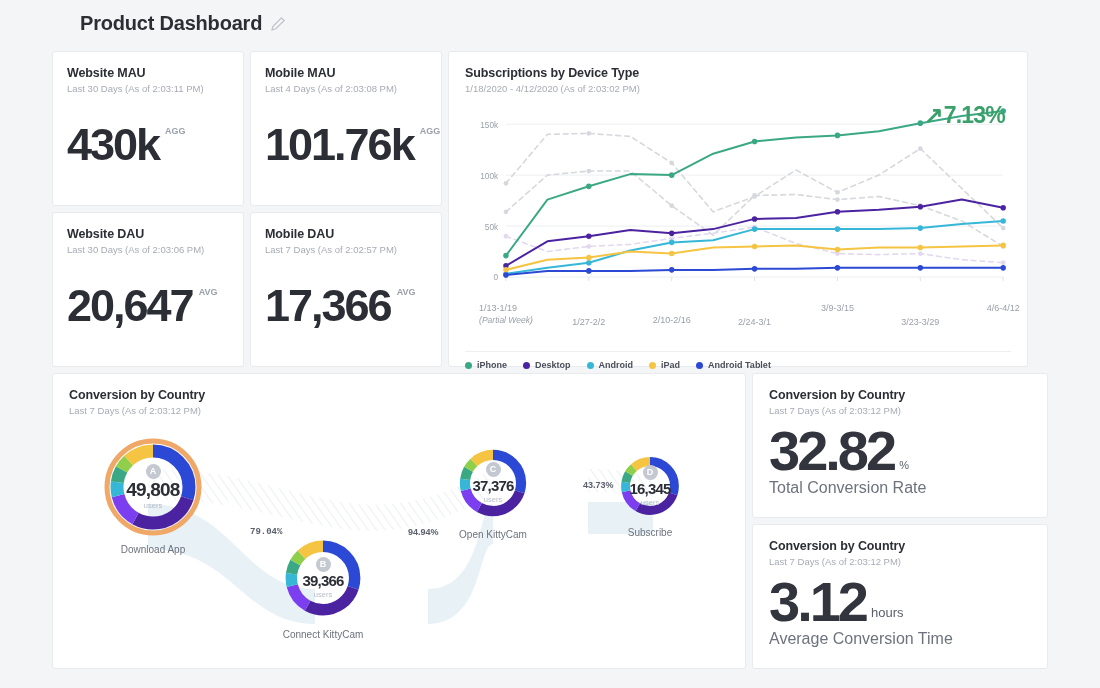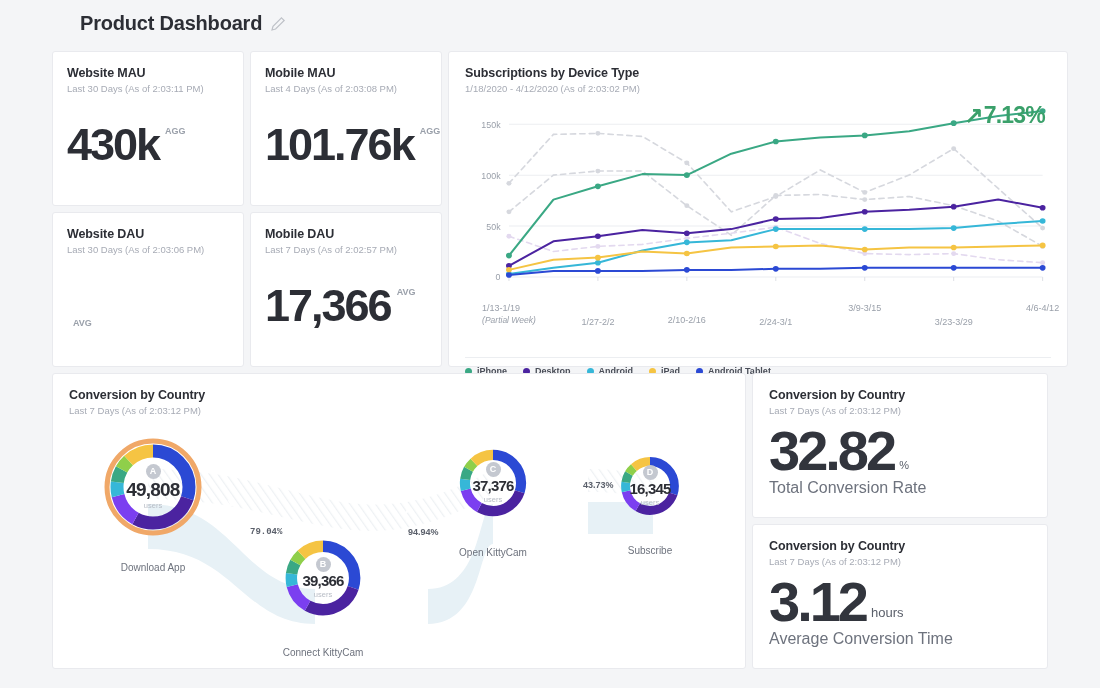--- a/index.html
+++ b/index.html
@@ -13,21 +13,21 @@
   .page-title-row {
     display: flex; align-items: center; gap: 8px;
     padding: 12px 0 0 40px;
   }
   .page-title {
     font-size: 20px; font-weight: bold; color: #2c2e35; letter-spacing: -0.2px; margin-left: 40px;
   }
   .pencil-icon { width: 16px; height: 16px; opacity: .5; cursor: pointer; }
 
   .grid-top {
-    display: flex; gap: 6px; padding: 0 32px 0 52px; margin-top: 16px;
+    display: flex; gap: 6px; padding: 0 72px 0 52px; margin-top: 16px;
   }
   .kpi-col { display: flex; flex-direction: column; gap: 6px; }
   .card {
     background: #fff; border: 1px solid #e9eaee; border-radius: 3px;
   }
   .kpi-card { width: 192px; height: 155px; padding: 14px 14px 0 14px; position: relative; }
   .card-title { font-size: 12.5px; font-weight: bold; color: #2c2e35; letter-spacing: -0.1px;}
   .card-sub { font-size: 9.5px; color: #a7abb5; margin-top: 3px; }
   .kpi-value-wrap {
     position: absolute; left: 14px; bottom: 38px; display: flex; align-items: flex-start;
@@ -42,42 +42,42 @@
   .annot {
     position: absolute; right: 6px; top: 2px; color: #3aa06a;
     font-size: 23px; font-weight: bold; letter-spacing: -0.8px;
     display: flex; align-items: center; gap: 1px;
   }
   .xaxis { position: relative; height: 36px; margin-top: -4px; }
   .xlab { position: absolute; font-size: 9px; color: #9aa0aa; transform: translateX(-50%); white-space: nowrap; }
   .xlab .pw { display: block; font-style: italic; font-size: 8.5px; margin-top: 2px; }
   .legend {
     display: flex; gap: 16px; align-items: center;
-    border-top: 1px solid #eceef1; padding-top: 8px; margin-top: 20px;
+    border-top: 1px solid #eceef1; padding-top: 8px; margin-top: 14px;
   }
   .legend-item { display: flex; align-items: center; gap: 5px; font-size: 9px; font-weight: bold; color: #4a4e58; }
   .dot { width: 7px; height: 7px; border-radius: 50%; }
 
   
   .grid-bottom { display: flex; gap: 6px; padding: 6px 52px 0 52px; }
   .funnel-card { flex: 1; height: 296px; padding: 14px 16px; position: relative; overflow: hidden; }
   .funnel-stage { position: absolute; text-align: center; }
   .donut-wrap { position: relative; }
   .donut-center {
     position: absolute; inset: 0; display: flex; flex-direction: column;
     align-items: center; justify-content: center;
   }
   .stage-badge {
     width: 15px; height: 15px; border-radius: 50%; background: #c4c8d0;
     color: #fff; font-size: 9px; font-weight: bold; line-height: 15px; margin-bottom: 1px;
   }
   .stage-val { font-size: 19px; font-weight: bold; color: #2c2e35; letter-spacing: -0.8px; line-height: 1; }
   .stage-val.sm { font-size: 15px; }
   .stage-unit { font-size: 7.5px; color: #b7bcc5; margin-top: 2px; }
-  .stage-label { font-size: 10px; color: #6d727d; margin-top: 25px; white-space: nowrap; }
+  .stage-label { font-size: 10px; color: #6d727d; margin-top: 7px; white-space: nowrap; }
   .conv-pct { position: absolute; font-size: 9px; color: #5b606b; font-weight: bold; }
   .arrow-glyph { position: absolute; color: #fff; font-size: 13px; }
 
   .side-col { width: 296px; display: flex; flex-direction: column; gap: 6px; }
   .side-card { height: 145px; padding: 14px 16px; position: relative; }
   .big-wrap { display: flex; align-items: flex-end; margin-top: 8px; }
   .big-val { font-size: 56px; font-weight: bold; color: #32353d; letter-spacing: -3px; line-height: .95; }
   .big-unit { font-size: 13px; color: #5b606b; margin-left: 5px; margin-bottom: 8px; }
   .big-unit.pct { font-size: 11px; margin-bottom: 6px; }
   .big-cap { font-size: 16px; color: #6d727d; margin-top: 2px; }
@@ -100,20 +100,21 @@
       <div class="card-sub">Last 30 Days (As of 2:03:11 PM)</div>
       <div class="kpi-value-wrap">
         <span class="kpi-value">430k</span>
         <span class="kpi-unit">AGG</span>
       </div>
     </div>
     <div class="card kpi-card">
       <div class="card-title">Website DAU</div>
       <div class="card-sub">Last 30 Days (As of 2:03:06 PM)</div>
       <div class="kpi-value-wrap">
+        <span class="kpi-value">20,647</span>
         <span class="kpi-unit">AVG</span>
       </div>
     </div>
   </div>
 
   <div class="kpi-col">
     <div class="card kpi-card">
       <div class="card-title">Mobile MAU</div>
       <div class="card-sub">Last 4 Days (As of 2:03:08 PM)</div>
       <div class="kpi-value-wrap">

